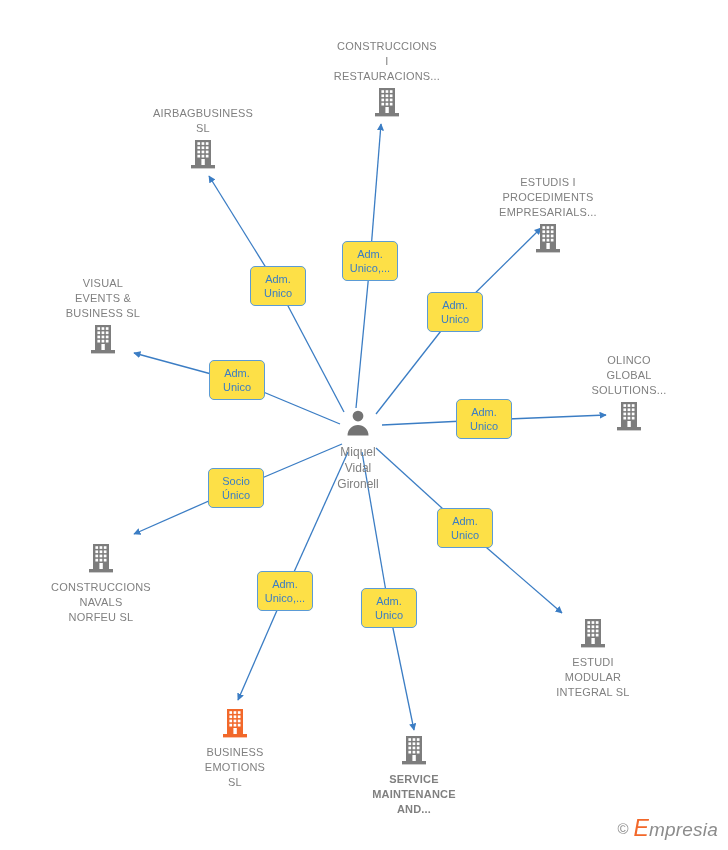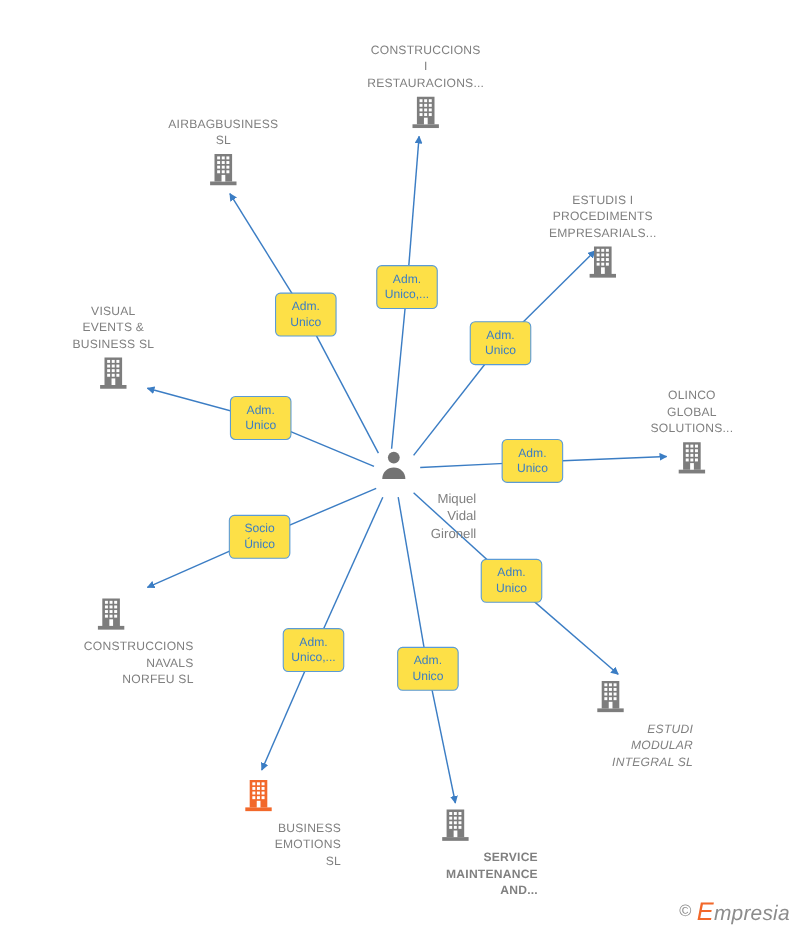--- a/index.html
+++ b/index.html
@@ -42,21 +42,21 @@
     color: #808080;
     letter-spacing: 0;
     font-size: 12px;
     line-height: 16px;
   }
   .node-icon {
     display: block;
     margin: 0 auto;
   }
   .node.label-top .node-icon { margin-top: 2px; }
-  .node.label-bottom .node-label { margin-top: 2px; text-align: right; }
+  .node.label-bottom .node-label { margin-top: 2px; }
 
   
   .edge-label {
     position: absolute;
     z-index: 6;
     box-sizing: border-box;
     background: #fde047;
     border: 1px solid #5b9bd5;
     border-radius: 5px;
     color: #3b7dc4;
@@ -266,21 +266,21 @@
             <rect x="17.8" y="12.6" width="2.7" height="2.7" fill="#ffffff"></rect>
             <rect x="9.4" y="16.8" width="2.7" height="2.7" fill="#ffffff"></rect>
             <rect x="13.6" y="16.8" width="2.7" height="2.7" fill="#ffffff"></rect>
             <rect x="17.8" y="16.8" width="2.7" height="2.7" fill="#ffffff"></rect>
             <rect x="13.4" y="21" width="3.4" height="6" fill="#ffffff"></rect>
           </svg></span>
         <div class="node-label">CONSTRUCCIONS
 NAVALS
 NORFEU  SL</div>
       </div>
-      <div class="node label-bottom" style="left: 555px; top: 617px; font-style: italic;">
+      <div class="node label-bottom" style="left: 593px; top: 617px;">
         <span class="node-icon"><svg width="30" height="32" viewBox="0 0 30 32" aria-hidden="true">
             <path d="M7 2 h16 v25 h-16 z" fill="#7d7d7d"></path>
             <rect x="3" y="27" width="24" height="3.4" fill="#7d7d7d"></rect>
             <rect x="9.4" y="4.2" width="2.7" height="2.7" fill="#ffffff"></rect>
             <rect x="13.6" y="4.2" width="2.7" height="2.7" fill="#ffffff"></rect>
             <rect x="17.8" y="4.2" width="2.7" height="2.7" fill="#ffffff"></rect>
             <rect x="9.4" y="8.4" width="2.7" height="2.7" fill="#ffffff"></rect>
             <rect x="13.6" y="8.4" width="2.7" height="2.7" fill="#ffffff"></rect>
             <rect x="17.8" y="8.4" width="2.7" height="2.7" fill="#ffffff"></rect>
             <rect x="9.4" y="12.6" width="2.7" height="2.7" fill="#ffffff"></rect>

